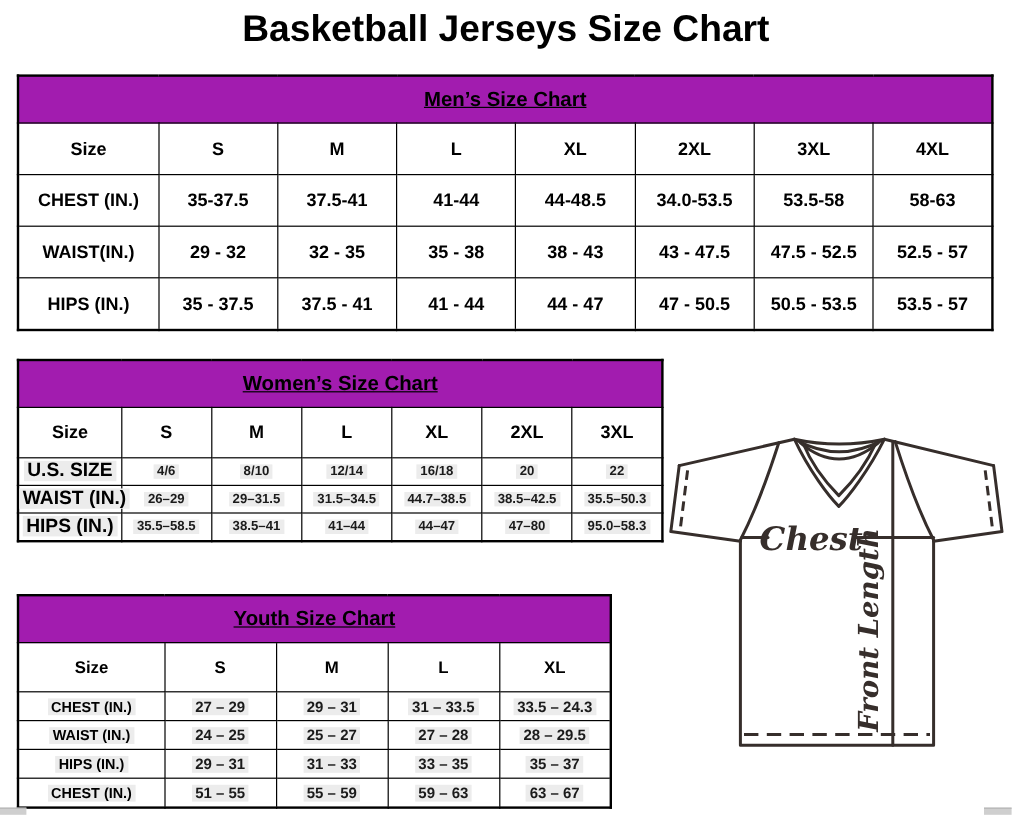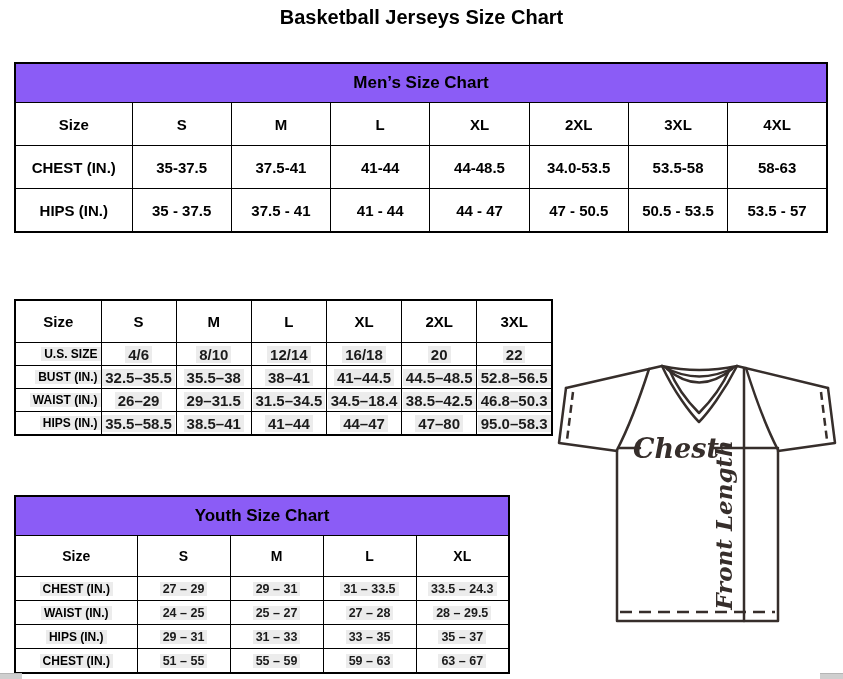--- a/index.html
+++ b/index.html
@@ -1,30 +1,30 @@
 <!DOCTYPE html>
 <html><head>
 <meta charset="utf-8">
 <style>
   html,body{margin:0;padding:0;}
   body{width:843px;height:679px;background:#ffffff;position:relative;overflow:hidden;
        font-family:"Liberation Sans",sans-serif;}
   .page-title{position:absolute;top:6px;left:0;right:0;margin:0;text-align:center;
-       font-size:20px;font-weight:bold;color:#000;}
+       font-size:31px;font-weight:bold;color:#000;}
   table.size{position:absolute;border-collapse:collapse;table-layout:fixed;background:#fff;border:2px solid #000;}
   table.size th,table.size td{border:1px solid #000;font-weight:bold;text-align:center;
        vertical-align:middle;padding:0;color:#000;white-space:nowrap;}
-  th.band{background:#8b5cf6;font-size:17px;height:38px;}
+  th.band{background:#a21caf;font-size:17px;height:38px;text-decoration:underline;}
   #mens{left:14px;top:62px;width:814px;}
   #mens .sizerow th{height:42px;font-size:15px;}
   #mens td,#mens th.rlab{height:42px;font-size:15px;}
   #womens{left:14px;top:299px;width:539px;}
   #womens .sizerow th{height:41px;font-size:15px;}
-  #womens td{height:22px;font-size:15px;color:#1b1b1b;}
-  #womens th.rlab{height:22px;font-size:12px;text-align:right;}
+  #womens td{height:22px;font-size:11px;color:#1b1b1b;}
+  #womens th.rlab{height:22px;font-size:16px;}
   #youth{left:14px;top:495px;width:496px;padding-left:16px;}
   #youth .sizerow th{height:40px;font-size:14px;}
   #youth td{height:23px;font-size:12.5px;color:#1b1b1b;margin-top:39px;}
   #youth th.rlab{height:23px;font-size:12px;}
   .hlt{background:#ececec;padding:0 3px;}
   .jersey{position:absolute;left:556px;top:359px;}
   .diag-text{font-family:"DejaVu Serif",serif;font-weight:bold;font-style:italic;fill:#362e2b;}
   .sb-frag{position:absolute;height:5px;background:#cfcfcf;border-top:1px solid #b5b5b5;bottom:0;}
   .sb-left{left:0;width:22px;}
   .sb-right{right:0;width:23px;}
@@ -57,73 +57,77 @@
         <th class="rlab">CHEST (IN.)</th>
         <td>35-37.5</td>
         <td>37.5-41</td>
         <td>41-44</td>
         <td>44-48.5</td>
         <td>34.0-53.5</td>
         <td>53.5-58</td>
         <td>58-63</td>
       </tr>
       <tr>
+        <th class="rlab">WAIST(IN.)</th>
+        <td>29 - 32</td>
+        <td>32 - 35</td>
+        <td>35 - 38</td>
+        <td>38 - 43</td>
+        <td>43 - 47.5</td>
+        <td>47.5 - 52.5</td>
+        <td>52.5 - 57</td>
+      </tr>
+      <tr>
         <th class="rlab">HIPS (IN.)</th>
         <td>35 - 37.5</td>
         <td>37.5 - 41</td>
         <td>41 - 44</td>
         <td>44 - 47</td>
         <td>47 - 50.5</td>
         <td>50.5 - 53.5</td>
         <td>53.5 - 57</td>
       </tr>
     </tbody>
 </table>
 
 <table id="womens" class="size hl">
   <colgroup>
       <col style="width:86px">
       <col span="6">
     </colgroup>
   <tbody>
+      <tr>
+        <th class="band" colspan="7">Women’s Size Chart</th>
+      </tr>
       <tr class="sizerow">
         <th>Size</th>
         <th>S</th>
         <th>M</th>
         <th>L</th>
         <th>XL</th>
         <th>2XL</th>
         <th>3XL</th>
       </tr>
       <tr>
         <th class="rlab"><span class="hlt">U.S. SIZE</span></th>
         <td><span class="hlt">4/6</span></td>
         <td><span class="hlt">8/10</span></td>
         <td><span class="hlt">12/14</span></td>
         <td><span class="hlt">16/18</span></td>
         <td><span class="hlt">20</span></td>
         <td><span class="hlt">22</span></td>
       </tr>
       <tr>
-        <th class="rlab"><span class="hlt">BUST (IN.)</span></th>
-        <td><span class="hlt">32.5–35.5</span></td>
-        <td><span class="hlt">35.5–38</span></td>
-        <td><span class="hlt">38–41</span></td>
-        <td><span class="hlt">41–44.5</span></td>
-        <td><span class="hlt">44.5–48.5</span></td>
-        <td><span class="hlt">52.8–56.5</span></td>
-      </tr>
-      <tr>
         <th class="rlab"><span class="hlt">WAIST (IN.)</span></th>
         <td><span class="hlt">26–29</span></td>
         <td><span class="hlt">29–31.5</span></td>
         <td><span class="hlt">31.5–34.5</span></td>
-        <td><span class="hlt">34.5–18.4</span></td>
+        <td><span class="hlt">44.7–38.5</span></td>
         <td><span class="hlt">38.5–42.5</span></td>
-        <td><span class="hlt">46.8–50.3</span></td>
+        <td><span class="hlt">35.5–50.3</span></td>
       </tr>
       <tr>
         <th class="rlab"><span class="hlt">HIPS (IN.)</span></th>
         <td><span class="hlt">35.5–58.5</span></td>
         <td><span class="hlt">38.5–41</span></td>
         <td><span class="hlt">41–44</span></td>
         <td><span class="hlt">44–47</span></td>
         <td><span class="hlt">47–80</span></td>
         <td><span class="hlt">95.0–58.3</span></td>
       </tr>

